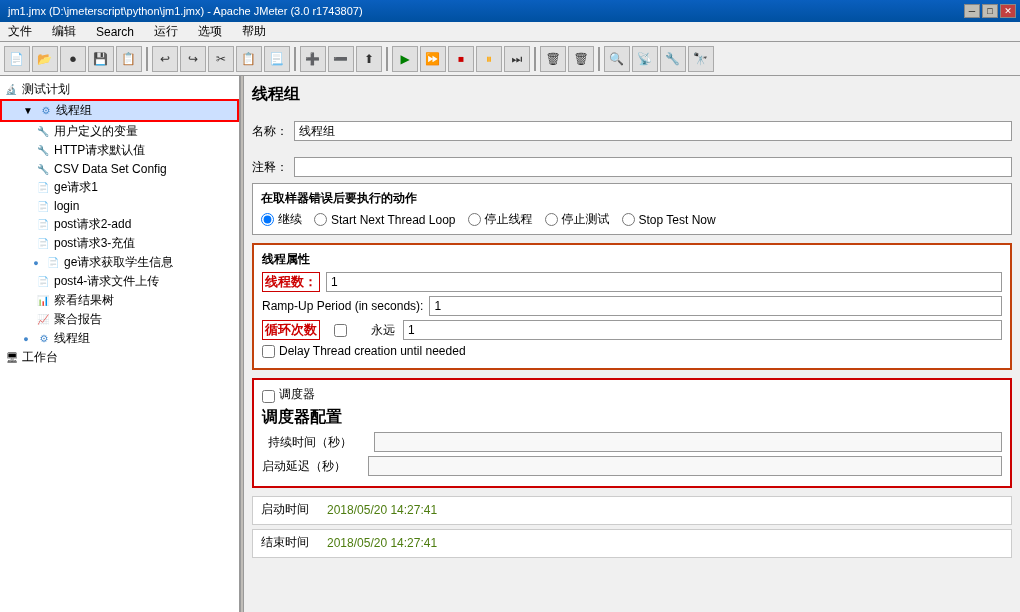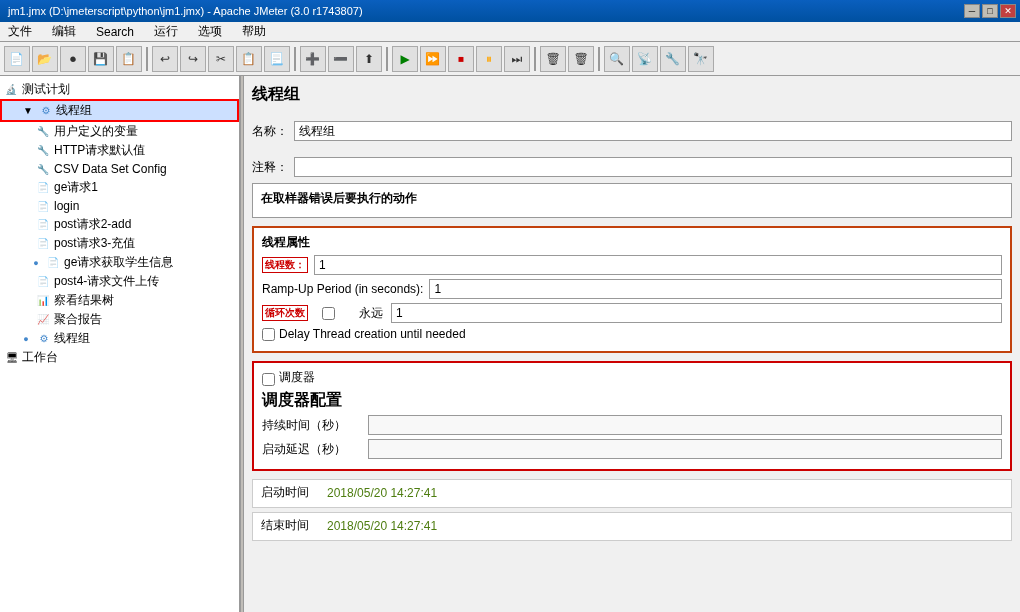--- a/index.html
+++ b/index.html
@@ -189,21 +189,21 @@
       align-items: center;
       margin-bottom: 4px;
     }
     .prop-label {
       font-size: 12px;
       margin-right: 6px;
       white-space: nowrap;
       color: #000;
     }
     .prop-label-red {
-      font-size: 10px;
+      font-size: 13px;
       margin-right: 6px;
       white-space: nowrap;
       color: #cc0000;
       font-weight: bold;
       border: 1px solid #cc0000;
       padding: 0 2px;
     }
     .prop-input {
       flex: 1;
       height: 20px;
@@ -447,20 +447,42 @@
       <input type="text" class="form-input" value="线程组" style="">
     </div>
 
     <div class="form-row">
       <span class="form-label">注释：</span>
       <input type="text" class="form-input" value="" style="">
     </div>
 
     <div class="section-box">
       <div class="section-title">在取样器错误后要执行的动作</div>
+      <div class="radio-group">
+        <label class="radio-label">
+          <input type="radio" name="error-action" checked="" style="">
+          <span>继续</span>
+        </label>
+        <label class="radio-label">
+          <input type="radio" name="error-action" style="">
+          <span>Start Next Thread Loop</span>
+        </label>
+        <label class="radio-label">
+          <input type="radio" name="error-action" style="">
+          <span>停止线程</span>
+        </label>
+        <label class="radio-label">
+          <input type="radio" name="error-action" style="">
+          <span>停止测试</span>
+        </label>
+        <label class="radio-label">
+          <input type="radio" name="error-action" style="">
+          <span>Stop Test Now</span>
+        </label>
+      </div>
     </div>
 
     <div class="thread-props">
       <div class="section-title">线程属性</div>
 
       <div class="prop-row">
         <span class="prop-label-red">线程数：</span>
         <input type="text" class="prop-input" value="1" style="">
       </div>
 
@@ -487,21 +509,21 @@
     <div class="scheduler-box">
 
       <div class="delay-row">
         <input type="checkbox" class="delay-checkbox" style="">
         <span class="delay-label">调度器</span>
       </div>
 
       <div class="scheduler-config-title">调度器配置</div>
 
       <div class="scheduler-row">
-        <span class="prop-label" style="width: 100px;">持续时间（秒）</span>
+        <span class="prop-label" style="width: 100px; margin-left: 6px;">持续时间（秒）</span>
         <input type="text" class="scheduler-input" value="" style="">
       </div>
 
       <div class="scheduler-row">
         <span class="prop-label" style="width: 100px;">启动延迟（秒）</span>
         <input type="text" class="scheduler-input" value="" style="">
       </div>
     </div>
 
     <div class="time-section">

